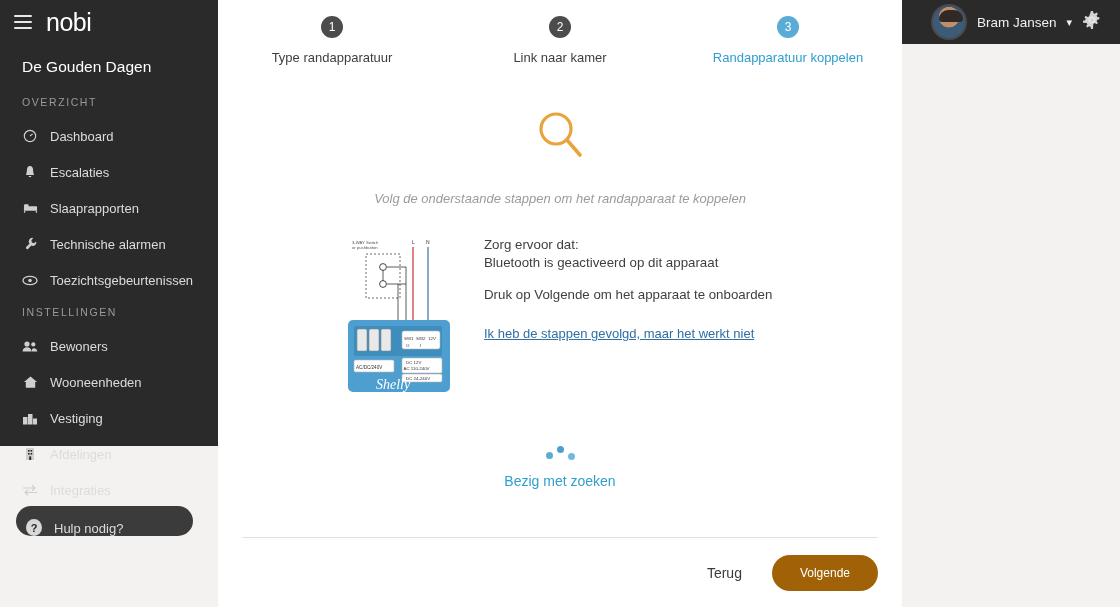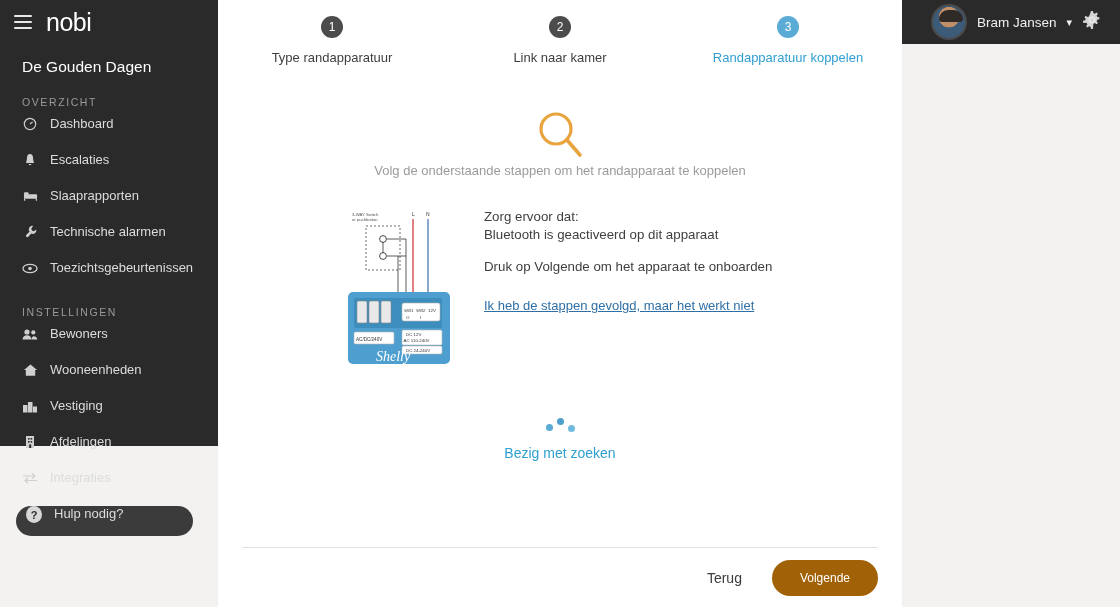--- a/index.html
+++ b/index.html
@@ -48,21 +48,21 @@
     font-weight: 400;
   }
   .section-label {
     padding: 10px 20px 8px 22px;
     font-size: 10.5px;
     letter-spacing: 1.6px;
     color: #9a9a9a;
     text-transform: uppercase;
   }
   .nav-item {
-    display: flex; align-items: flex-start;
+    display: flex; align-items: flex-end;
     gap: 12px;
     height: 28px;
     padding: 0 16px 0 22px;
     font-size: 13px;
     color: #dcdcdc;
     cursor: pointer;
     margin-bottom: 8px;
   }
   .nav-item .ico {
     width: 16px; height: 16px;
@@ -163,21 +163,22 @@
     margin-top: 42px;
   }
   .magnifier {
     width: 56px; height: 56px;
     position: relative;
   }
   .instruction {
     text-align: center;
     color: #9b9b9b;
     font-size: 13px;
-    margin-top: 0;
+    margin-top: 28px;
+    font-style: italic;
   }
 
   .content-row {
     display: flex;
     padding: 28px 46px 0 128px;
     gap: 30px;
   }
   .device-img {
     width: 108px; flex: 0 0 108px;
   }
@@ -209,21 +210,21 @@
   .searching-text {
     margin-top: 12px;
     font-size: 14px;
     color: #2f9fd0;
     text-align: center;
   }
 
   .modal-footer {
     position: absolute;
     left: 24px; right: 24px; bottom: 0;
-    height: 60px;
+    height: 70px;
     border-top: 1px solid #e2e2e2;
     display: flex; align-items: center; justify-content: flex-end;
     gap: 26px;
     padding-right: 0;
   }
   .btn-secondary {
     background: none; border: none;
     font-size: 14px;
     color: #3b3b3b;
     cursor: pointer;

